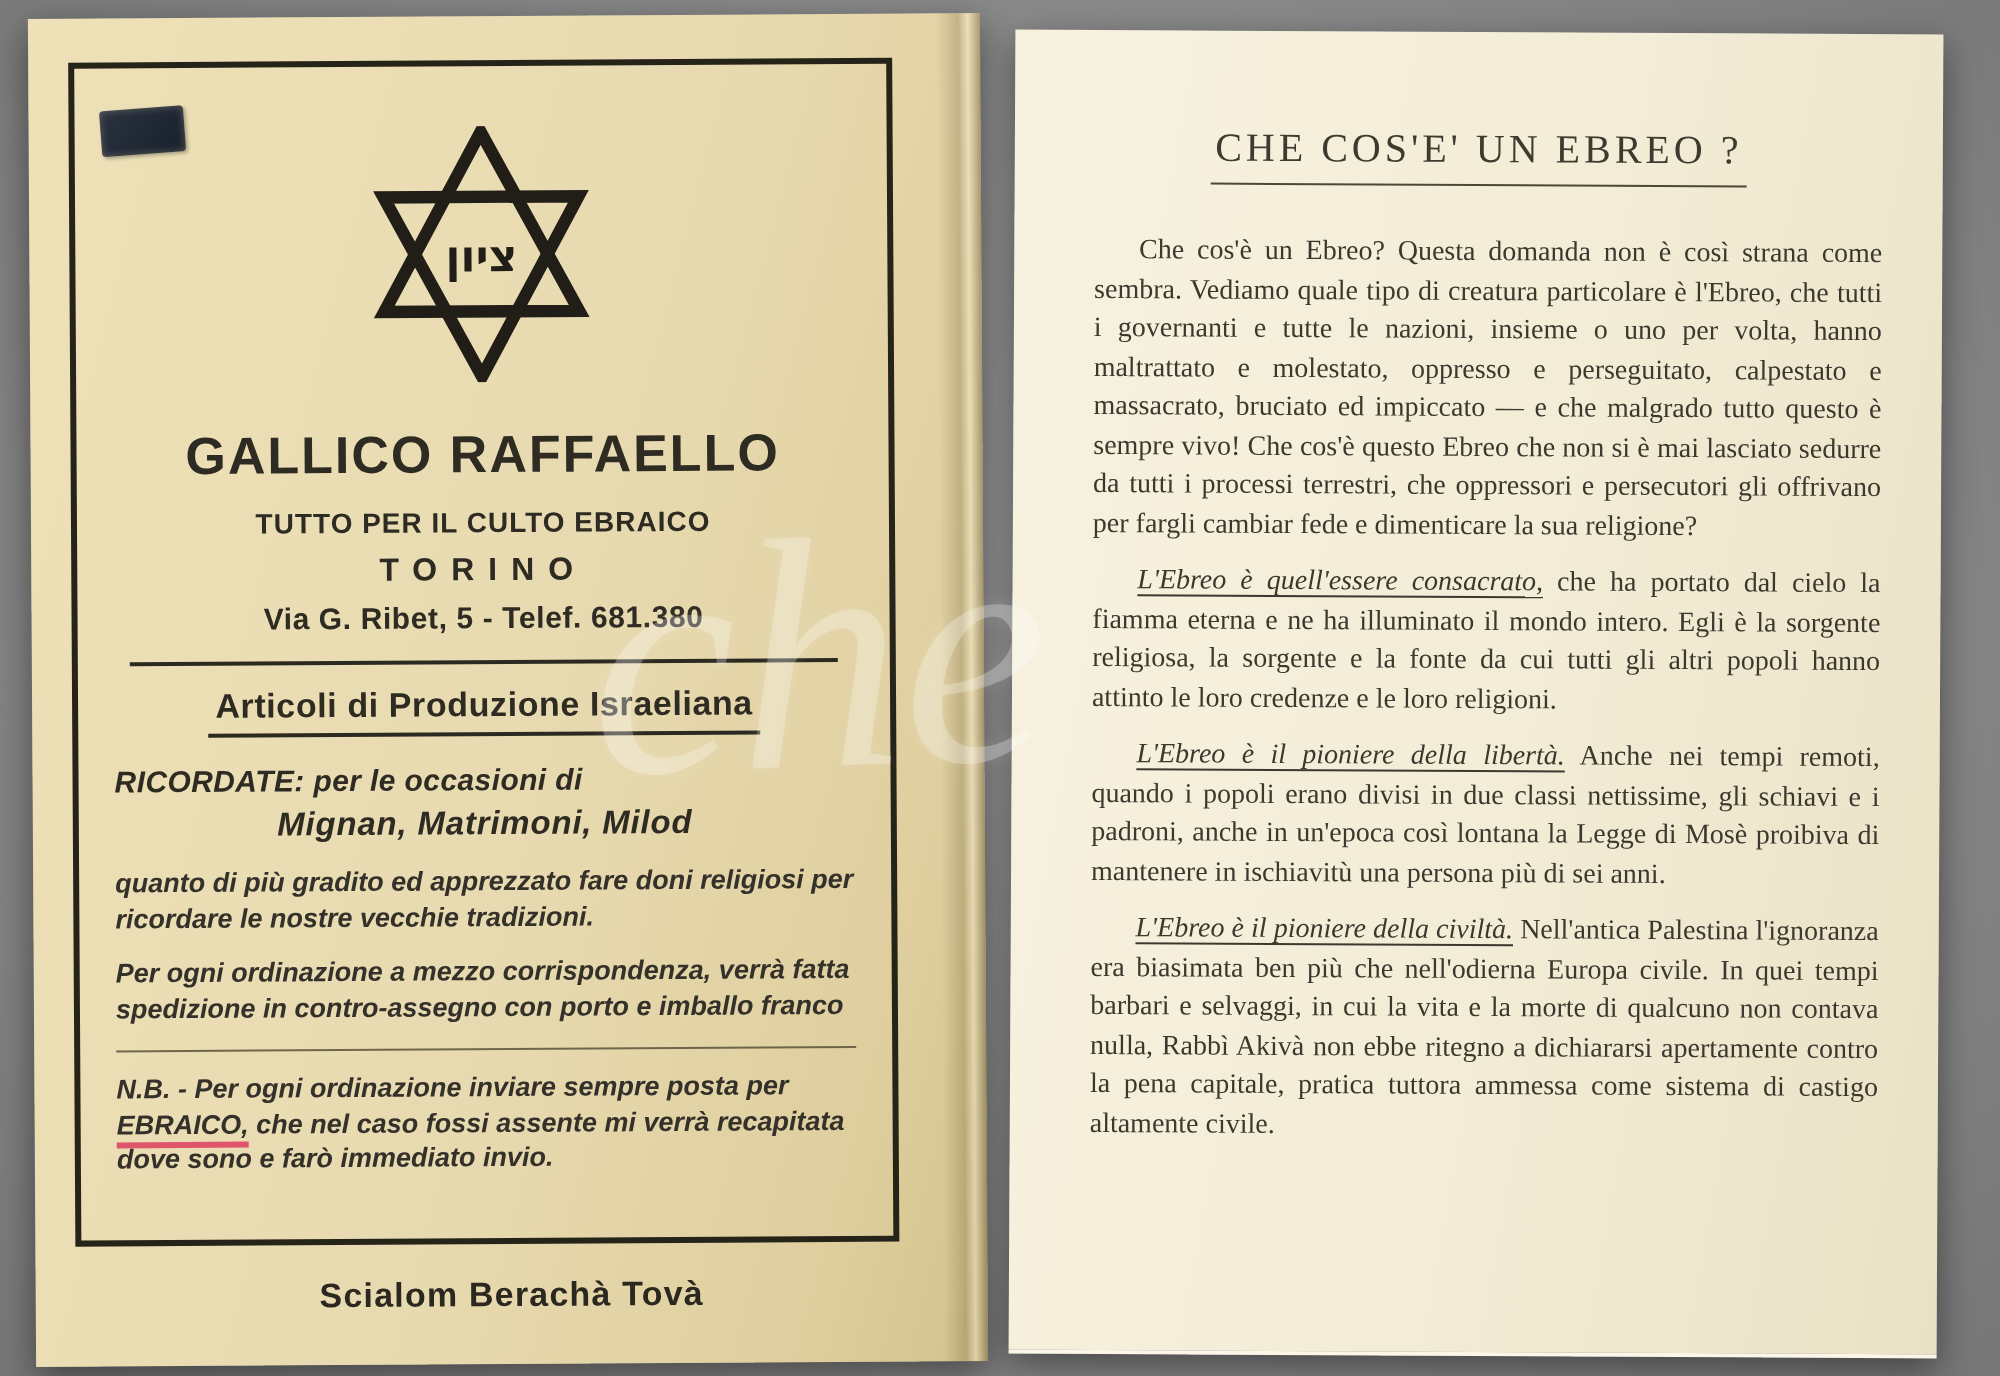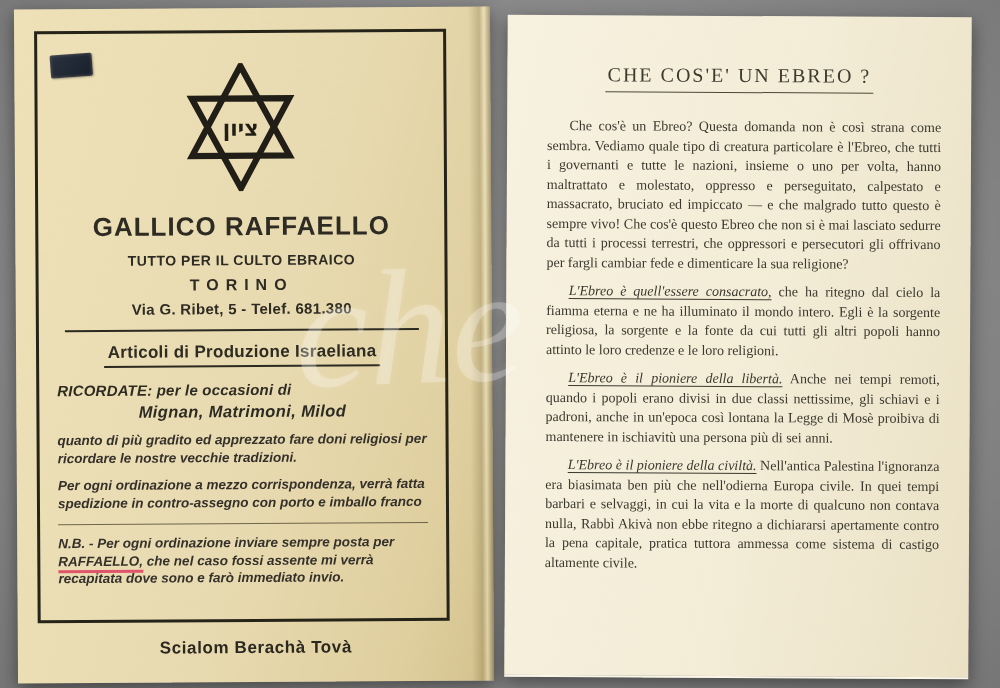--- a/index.html
+++ b/index.html
@@ -132,41 +132,41 @@
       <div class="occasions">Mignan, Matrimoni, Milod</div>
 
       <p class="body-par">quanto di più gradito ed apprezzato fare doni religiosi per ricordare le nostre vecchie tradizioni.</p>
 
       <p class="body-par">Per ogni ordinazione a mezzo corrispondenza, verrà fatta spedizione in contro-assegno con porto e imballo franco</p>
 
       <hr class="thin-rule">
 
       <p class="body-par">
         <span>N.B. - Per ogni ordinazione inviare sempre posta per</span>
-        <span class="espresso">RAFFAELLO,</span>
+        <span class="espresso">EBRAICO,</span>
         <span>che nel caso fossi assente mi verrà recapitata dove sono e farò immediato invio.</span>
       </p>
     </div>
 
     <div class="left-footer">Scialom Berachà Tovà</div>
 
     <div class="fold"></div>
   </div>
 
   <div class="page right-page">
     <h1 class="right-title">
       <span>CHE COS'E' UN EBREO ?</span>
     </h1>
 
     <div class="right-body">
       <p class="par">
         <span class="lead"></span><span>Che cos'è un Ebreo? Questa domanda non è così strana come sembra. Vediamo quale tipo di creatura particolare è l'Ebreo, che tutti i governanti e tutte le nazioni, insieme o uno per volta, hanno maltrattato e molestato, oppresso e perseguitato, calpestato e massacrato, bruciato ed impiccato — e che malgrado tutto questo è sempre vivo! Che cos'è questo Ebreo che non si è mai lasciato sedurre da tutti i processi terrestri, che oppressori e persecutori gli offrivano per fargli cambiar fede e dimenticare la sua religione?</span>
       </p>
       <p class="par">
-        <span class="lead">L'Ebreo è quell'essere consacrato,</span><span> che ha ritegno dal cielo la fiamma eterna e ne ha illuminato il mondo intero. Egli è la sorgente religiosa, la sorgente e la fonte da cui tutti gli altri popoli hanno attinto le loro credenze e le loro religioni.</span>
+        <span class="lead">L'Ebreo è quell'essere consacrato,</span><span> che ha portato dal cielo la fiamma eterna e ne ha illuminato il mondo intero. Egli è la sorgente religiosa, la sorgente e la fonte da cui tutti gli altri popoli hanno attinto le loro credenze e le loro religioni.</span>
       </p>
       <p class="par">
         <span class="lead">L'Ebreo è il pioniere della libertà.</span><span> Anche nei tempi remoti, quando i popoli erano divisi in due classi nettissime, gli schiavi e i padroni, anche in un'epoca così lontana la Legge di Mosè proibiva di mantenere in ischiavitù una persona più di sei anni.</span>
       </p>
       <p class="par">
         <span class="lead">L'Ebreo è il pioniere della civiltà.</span><span> Nell'antica Palestina l'ignoranza era biasimata ben più che nell'odierna Europa civile. In quei tempi barbari e selvaggi, in cui la vita e la morte di qualcuno non contava nulla, Rabbì Akivà non ebbe ritegno a dichiararsi apertamente contro la pena capitale, pratica tuttora ammessa come sistema di castigo altamente civile.</span>
       </p>
     </div>
   </div>
 

